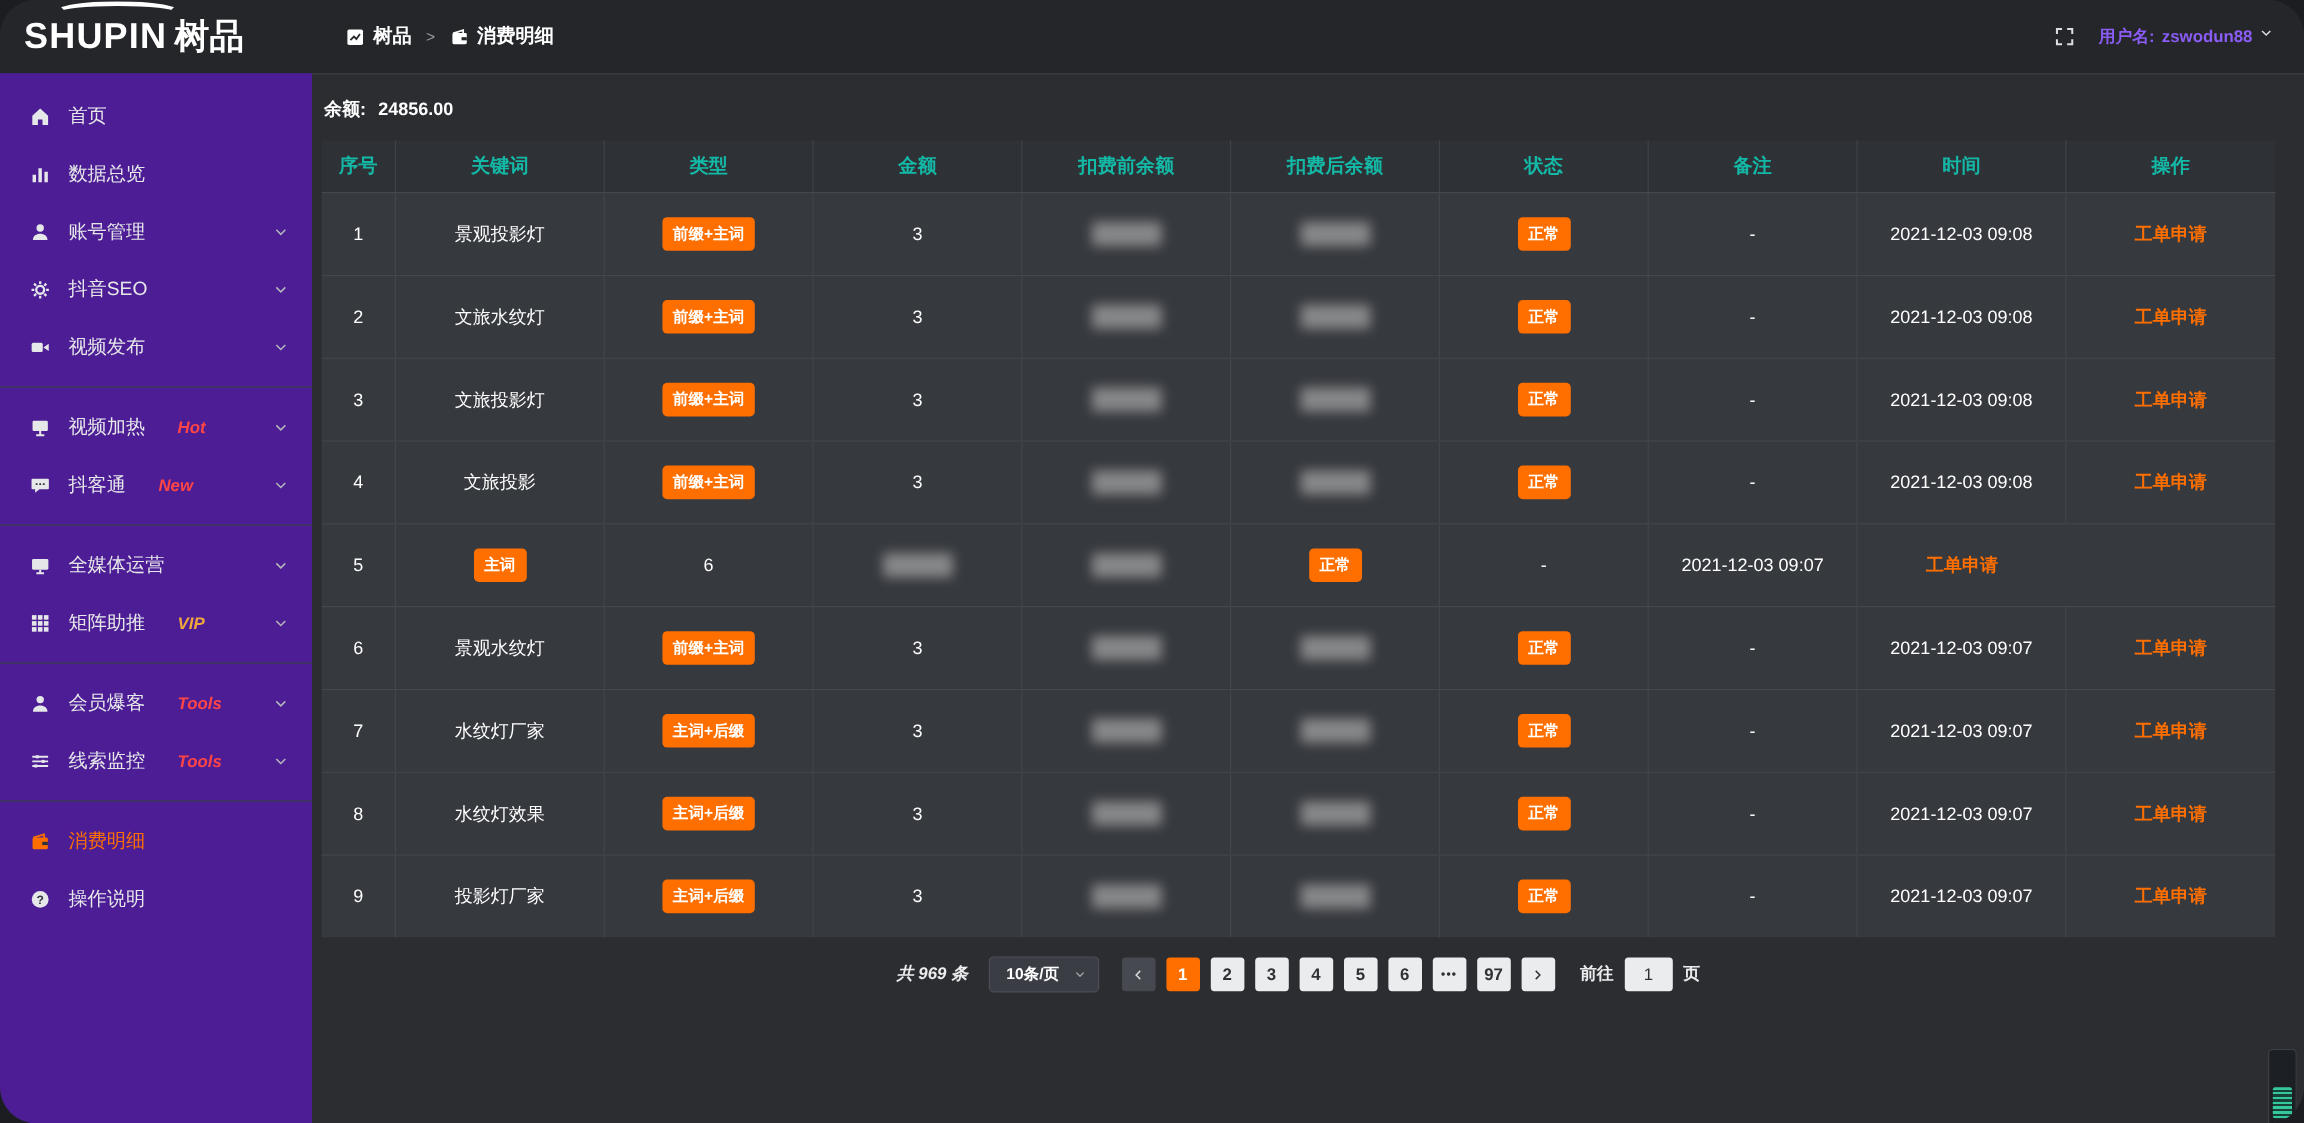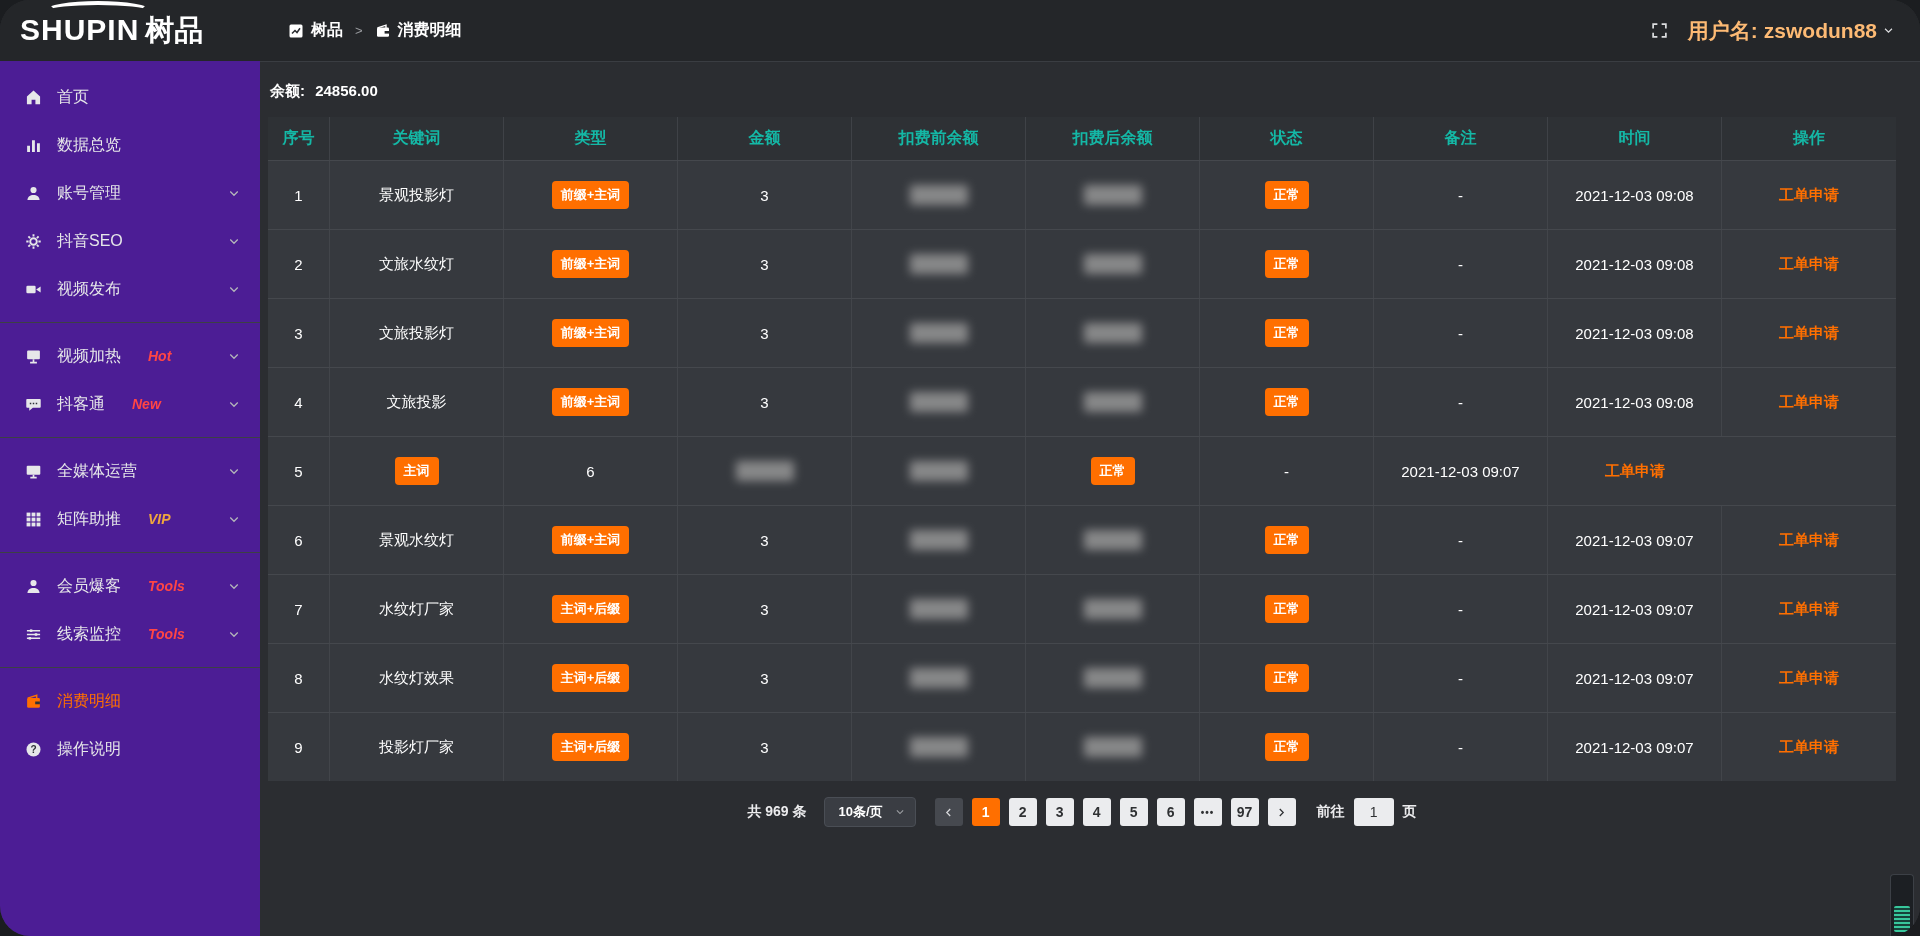--- a/index.html
+++ b/index.html
@@ -12,21 +12,21 @@
   .logo-area { width:260px; flex:0 0 260px; display:flex; align-items:center; padding-left:20px; cursor:pointer; }
   .logo-wrap { position:relative; display:flex; align-items:baseline; gap:6px; }
   .logo-arc { position:absolute; top:-10px; left:26px; width:104px; height:18px; border:4px solid transparent; border-top:4px solid #ffffff; border-radius:50%; }
   .logo-en { font-size:30px; font-weight:800; letter-spacing:1px; color:#fff; }
   .logo-cn { font-size:29px; font-weight:700; color:#fff; }
   .breadcrumb { display:flex; align-items:center; gap:10px; padding-left:28px; color:#ffffff; font-size:16px; font-weight:700; }
   .crumb { display:flex; align-items:center; gap:7px; cursor:pointer; }
   .crumb-sep { color:#9a9ca0; font-size:13px; font-weight:400; margin:0 2px; }
   .topbar-right { margin-left:auto; display:flex; align-items:center; gap:20px; padding-right:26px; }
   .fs-btn { display:flex; align-items:center; cursor:pointer; }
-  .user-trigger { display:flex; align-items:center; gap:6px; color:#fdba74; font-size:21px; font-weight:700; cursor:pointer; }
+  .user-trigger { display:flex; align-items:flex-start; gap:6px; color:#8b5cf6; font-size:14px; font-weight:700; cursor:pointer; }
 
   
   .body-row { flex:1; display:flex; min-height:0; }
 
   
   .sidebar { width:260px; flex:0 0 260px; background:#4c1d95; padding-top:12px; }
   .side-item { height:48px; display:flex; align-items:center; gap:15px; padding:0 20px 0 24px; color:#e6e7e9; font-size:16px; cursor:pointer; }
   .side-item .icon { width:18px; display:flex; justify-content:center; }
   .side-item .tag { font-style:italic; font-weight:700; font-size:14px; margin-left:12px; }
   .tag-red { color:#ff4545; }
@@ -45,21 +45,21 @@
   .th { display:flex; align-items:center; justify-content:center; color:#14b8a6; font-size:16px; font-weight:700; border-right:1px solid #3f4247; }
   .tbody .tr { background:#36393e; height:69px; border-top:1px solid #45484d; }
   .td { display:flex; align-items:center; justify-content:center; color:#ffffff; font-size:15px; border-right:1px solid #42454a; }
   .tr > :last-child { border-right:none; }
   .badge { background:#ff6f00; color:#fff; font-size:13px; font-weight:700; padding:5px 9px; border-radius:4px; white-space:nowrap; }
   .blur-block { width:58px; height:20px; background:#9b9b9b; opacity:.8; filter:blur(5px); border-radius:2px; }
   .action-link { color:#ff6f00; font-size:15px; font-weight:700; cursor:pointer; }
 
   
   .pagination { display:flex; align-items:center; justify-content:center; gap:9px; margin-top:16px; color:#ececee; font-size:14px; }
-  .pg-total { font-weight:700; margin-right:8px; }
+  .pg-total { font-weight:700; margin-right:8px;font-style:italic; }
   .pg-size { display:flex; align-items:center; gap:12px; background:#3a3d43; border:1px solid #4a4e55; border-radius:4px; height:30px; padding:0 10px 0 14px; color:#ffffff; font-size:13px; font-weight:700; cursor:pointer; margin-right:10px; }
   .pbtn { min-width:28px; height:28px; padding:0 5px; border-radius:3px; background:#ebecee; color:#2f3133; display:flex; align-items:center; justify-content:center; font-size:14px; font-weight:700; cursor:pointer; }
   .pbtn.prev { background:#46494f; color:#d8d9db; }
   .pbtn.active { background:#ff6f00; color:#fff; }
   .pg-goto { display:flex; align-items:center; gap:9px; margin-left:12px; font-weight:700; }
   .goto-input { width:40px; height:28px; border:none; border-radius:3px; background:#ebecee; color:#2f3133; text-align:center; font-size:14px; font-family:inherit; }
 
   
   .footer { flex:0 0 46px; background:#202226; border-top:1px solid #33363b; display:flex; align-items:center; justify-content:center; padding-left:260px; color:#e2e2e2; font-size:15px; }
 

